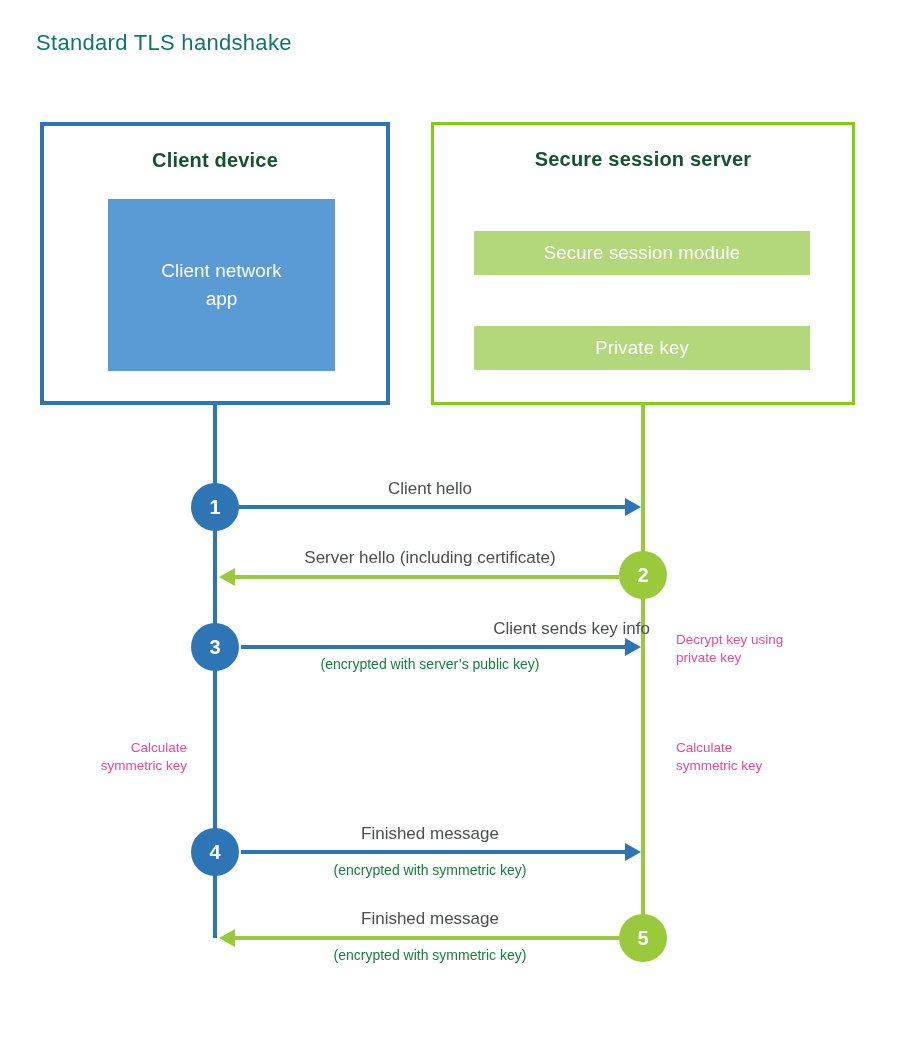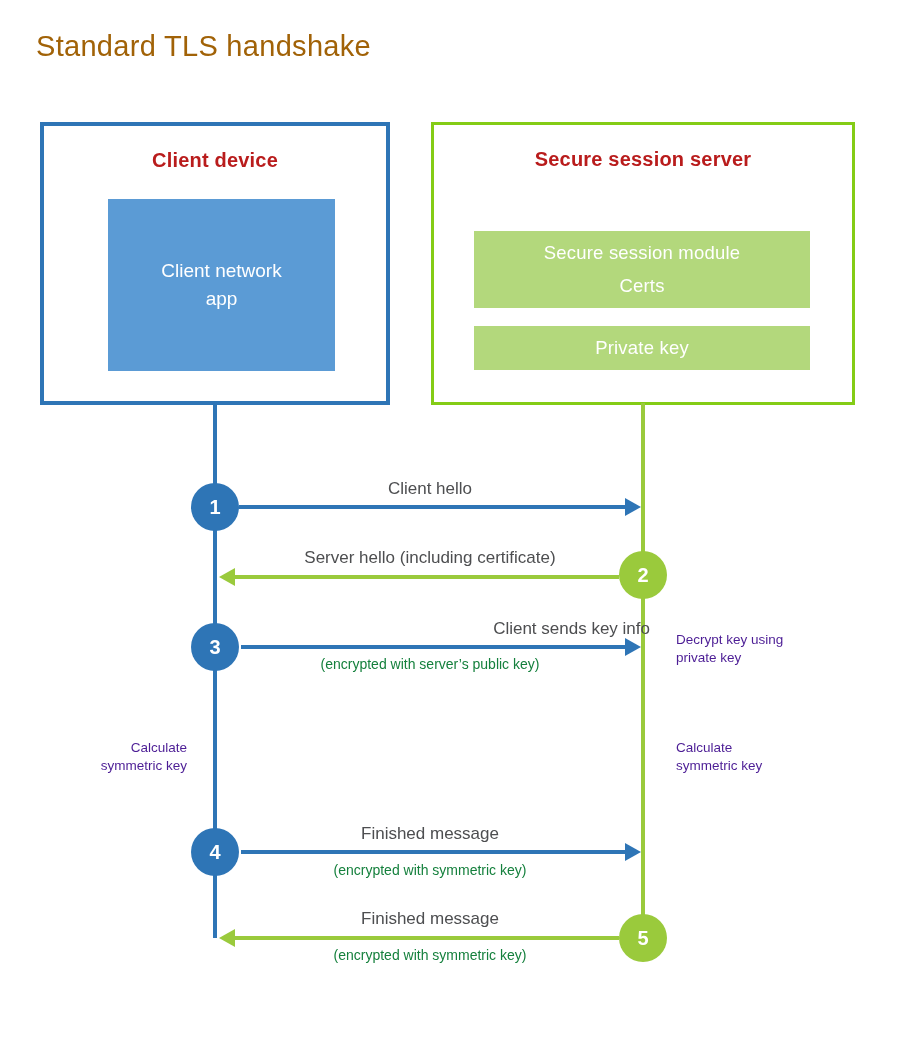--- a/index.html
+++ b/index.html
@@ -3,29 +3,29 @@
 <meta charset="utf-8">
 <style>
   html,body{margin:0;padding:0;background:#ffffff;}
   .canvas{
     position:relative;width:900px;height:1058px;background:#ffffff;overflow:hidden;
     font-family:"Liberation Sans","DejaVu Sans",sans-serif;
     -webkit-font-smoothing:antialiased;
   }
   .page-title{
     position:absolute;left:36px;top:30px;
-    font-size:29px;font-weight:300;color:#a16207;letter-spacing:.3px;
+    font-size:22px;font-weight:300;color:#0f766e;letter-spacing:.3px;
   }
   
   .actor-box{position:absolute;box-sizing:border-box;background:#fff;}
   .client-box{left:40px;top:122px;width:350px;height:283px;border:4px solid #2e75b6;}
   .server-box{left:431px;top:122px;width:424px;height:283px;border:3px solid #84cc16;}
   .actor-title{
     margin-top:23px;text-align:center;
-    font-size:20px;font-weight:700;color:#b91c1c;letter-spacing:.2px;
+    font-size:20px;font-weight:700;color:#14532d;letter-spacing:.2px;
   }
   .client-app{
     position:absolute;left:35px;top:73px;width:227px;height:172px;
     background:#5b9bd5;color:#ffffff;display:flex;align-items:center;justify-content:center;
     font-size:19px;line-height:1.5;text-align:center;white-space:pre-line;margin-left:29px;
   }
   .server-bar{
     position:absolute;left:40px;width:336px;height:44px;background:#b3d87c;
     color:#ffffff;display:flex;align-items:center;justify-content:center;
     font-size:18.5px;letter-spacing:.2px;
@@ -53,21 +53,21 @@
   
   .msg-label{
     position:absolute;left:210px;width:440px;text-align:center;
     font-size:17px;color:#4d4e50;
   }
   .msg-sub{
     position:absolute;left:210px;width:440px;text-align:center;
     font-size:14px;color:#15803d;
   }
   .side-note{
-    position:absolute;font-size:13.5px;line-height:1.3;color:#4c1d95;white-space:pre-line;
+    position:absolute;font-size:13.5px;line-height:1.3;color:#ec4899;white-space:pre-line;
   }
   .note-decrypt{left:676px;top:631px;width:150px;text-align:left;}
   .note-calc-left{left:55px;top:739px;width:132px;text-align:right;}
   .note-calc-right{left:676px;top:739px;width:140px;text-align:left;}
 </style>
 </head>
 <body>
 
 <div class="canvas">
 
@@ -75,21 +75,20 @@
 
   <div class="actor-box client-box">
     <div class="actor-title">Client device</div>
     <div class="client-app">Client network
 app</div>
   </div>
 
   <div class="actor-box server-box">
     <div class="actor-title">Secure session server</div>
     <div class="server-bar bar-1">Secure session module</div>
-    <div class="server-bar bar-2">Certs</div>
     <div class="server-bar bar-3">Private key</div>
   </div>
 
   <div class="lifeline lifeline-client"></div>
   <div class="lifeline lifeline-server"></div>
 
   <div class="msg-label" style="top:479px;">Client hello</div>
   <div class="shaft shaft-blue" style="left:239px;top:505px;width:388px;"></div>
   <div class="head head-right" style="left:625px;top:498px;"></div>
   <div class="step-circle circle-blue" style="left:191px;top:483px;">1</div>

